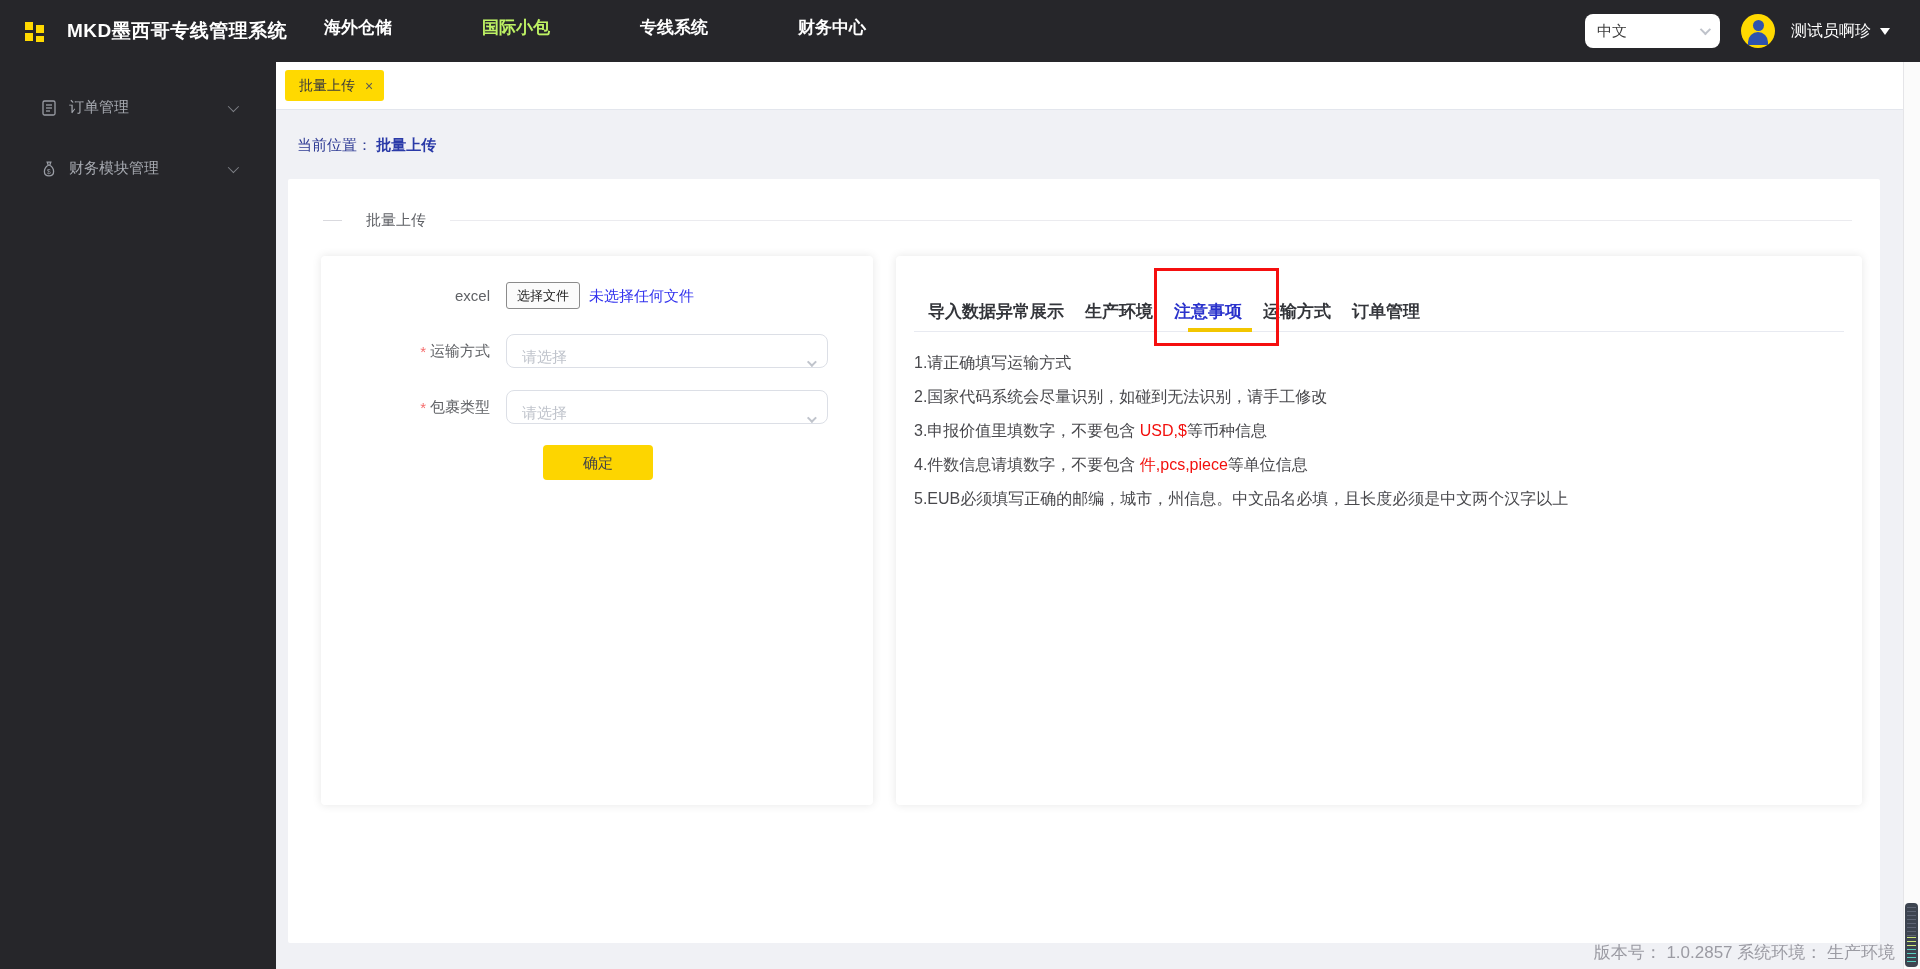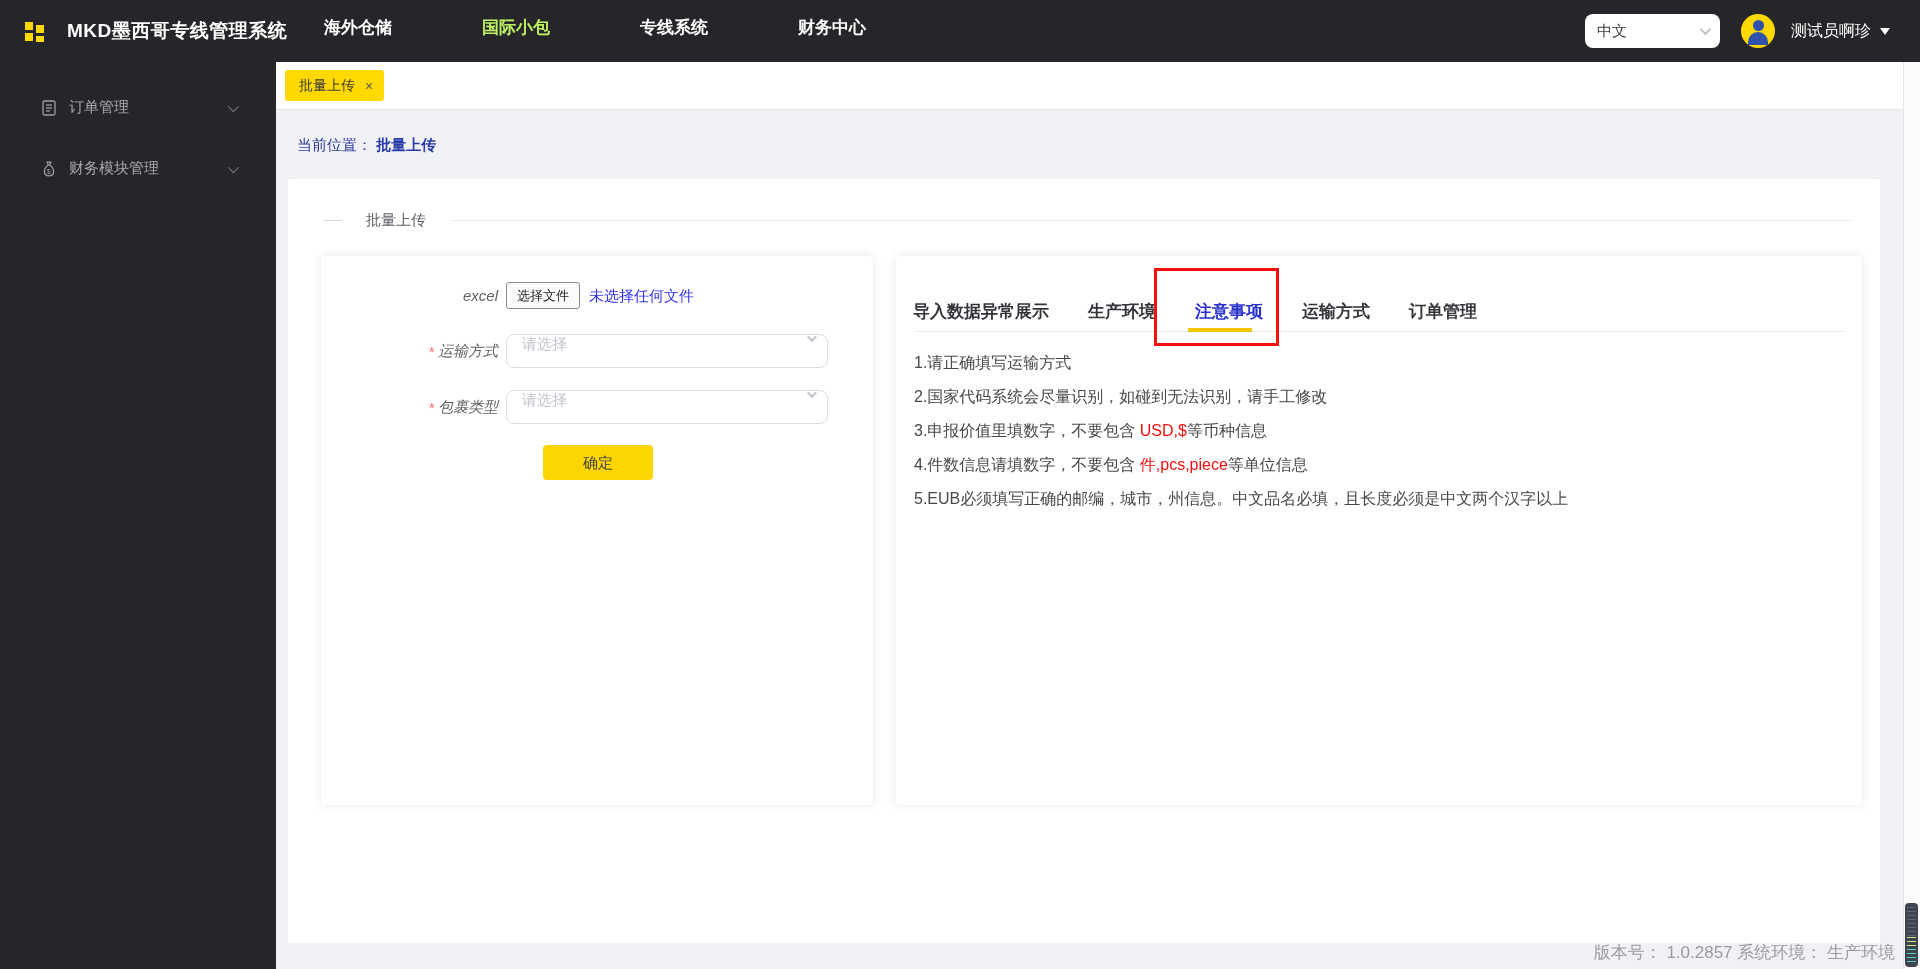--- a/index.html
+++ b/index.html
@@ -50,31 +50,31 @@
 
   .panel { position:absolute; top:77px; height:549px; background:#fff; border-radius:4px; box-shadow:0 0 10px rgba(0,0,0,.10); }
   .panel-left { left:33px; width:552px; }
   .panel-right { left:608px; width:966px; }
 
   
   .f-row { position:absolute; left:0; width:100%; }
   .row-excel { top:26px; height:27px; }
   .row-sel1 { top:78px; height:34px; }
   .row-sel2 { top:134px; height:34px; }
-  .f-label { position:absolute; left:8px; top:0; width:169px; height:100%; text-align:left; font-size:15px; color:#606266; display:flex; align-items:center; justify-content:flex-end;font-style:italic; }
+  .f-label { position:absolute; left:0; top:0; width:169px; height:100%; text-align:left; font-size:15px; color:#606266; display:flex; align-items:center; justify-content:flex-end; }
   .req { color:#f56c6c; margin-right:4px; font-size:15px; }
   .file-btn { position:absolute; left:185px; top:0; width:74px; height:27px; background:#fbfbfb; border:1px solid #8b8b8b; border-radius:3px; font-size:13px; color:#1d1d1d; display:flex; align-items:center; justify-content:center; cursor:pointer; }
   .file-status { position:absolute; left:268px; top:0; height:27px; line-height:27px; font-size:15px; color:#3232ee; }
-  .select { position:absolute; left:185px; top:0; width:322px; height:34px; border:1px solid #dcdfe6; border-radius:8px; background:#fff; display:flex; align-items:flex-start; justify-content:space-between; padding:0 13px 0 15px; cursor:pointer; }
+  .select { position:absolute; left:185px; top:0; width:322px; height:34px; border:1px solid #dcdfe6; border-radius:8px; background:#fff; display:flex; align-items:flex-end; justify-content:space-between; padding:0 13px 0 15px; cursor:pointer; }
   .placeholder { font-size:15px; color:#c0c4cc; }
   .select .chev { border-color:#c0c4cc; width:7px; height:7px; }
   .submit-btn { position:absolute; left:222px; top:189px; width:110px; height:35px; background:#fdd500; border:none; border-radius:4px; font-size:15px; color:#454545; text-align:center; line-height:35px; cursor:pointer; font-family:inherit; }
 
   
-  .itabs { position:absolute; left:17px; top:44px; display:flex; gap:39px; }
+  .itabs { position:absolute; left:32px; top:44px; display:flex; gap:21px; }
   .itab { font-size:17px; font-weight:bold; color:#33353a; cursor:pointer; white-space:nowrap; }
   .itab.active { color:#2a32cc; }
   .itabs-line { position:absolute; left:18px; right:18px; top:75px; height:1px; background:#e8eaf1; }
   .active-underline { position:absolute; left:292px; top:72px; width:64px; height:4px; background:#f2c600; }
   .red-box { position:absolute; left:258px; top:12px; width:125px; height:78px; border:3px solid #f50f0f; pointer-events:none; }
   .notes { position:absolute; left:18px; top:90px; }
   .note { height:34px; line-height:34px; font-size:16px; color:#48484c; white-space:nowrap; }
   .note .red { color:#f2100d; }
 
   .footer { position:absolute; right:25px; bottom:5px; font-size:17px; color:#9b9ba3; }

